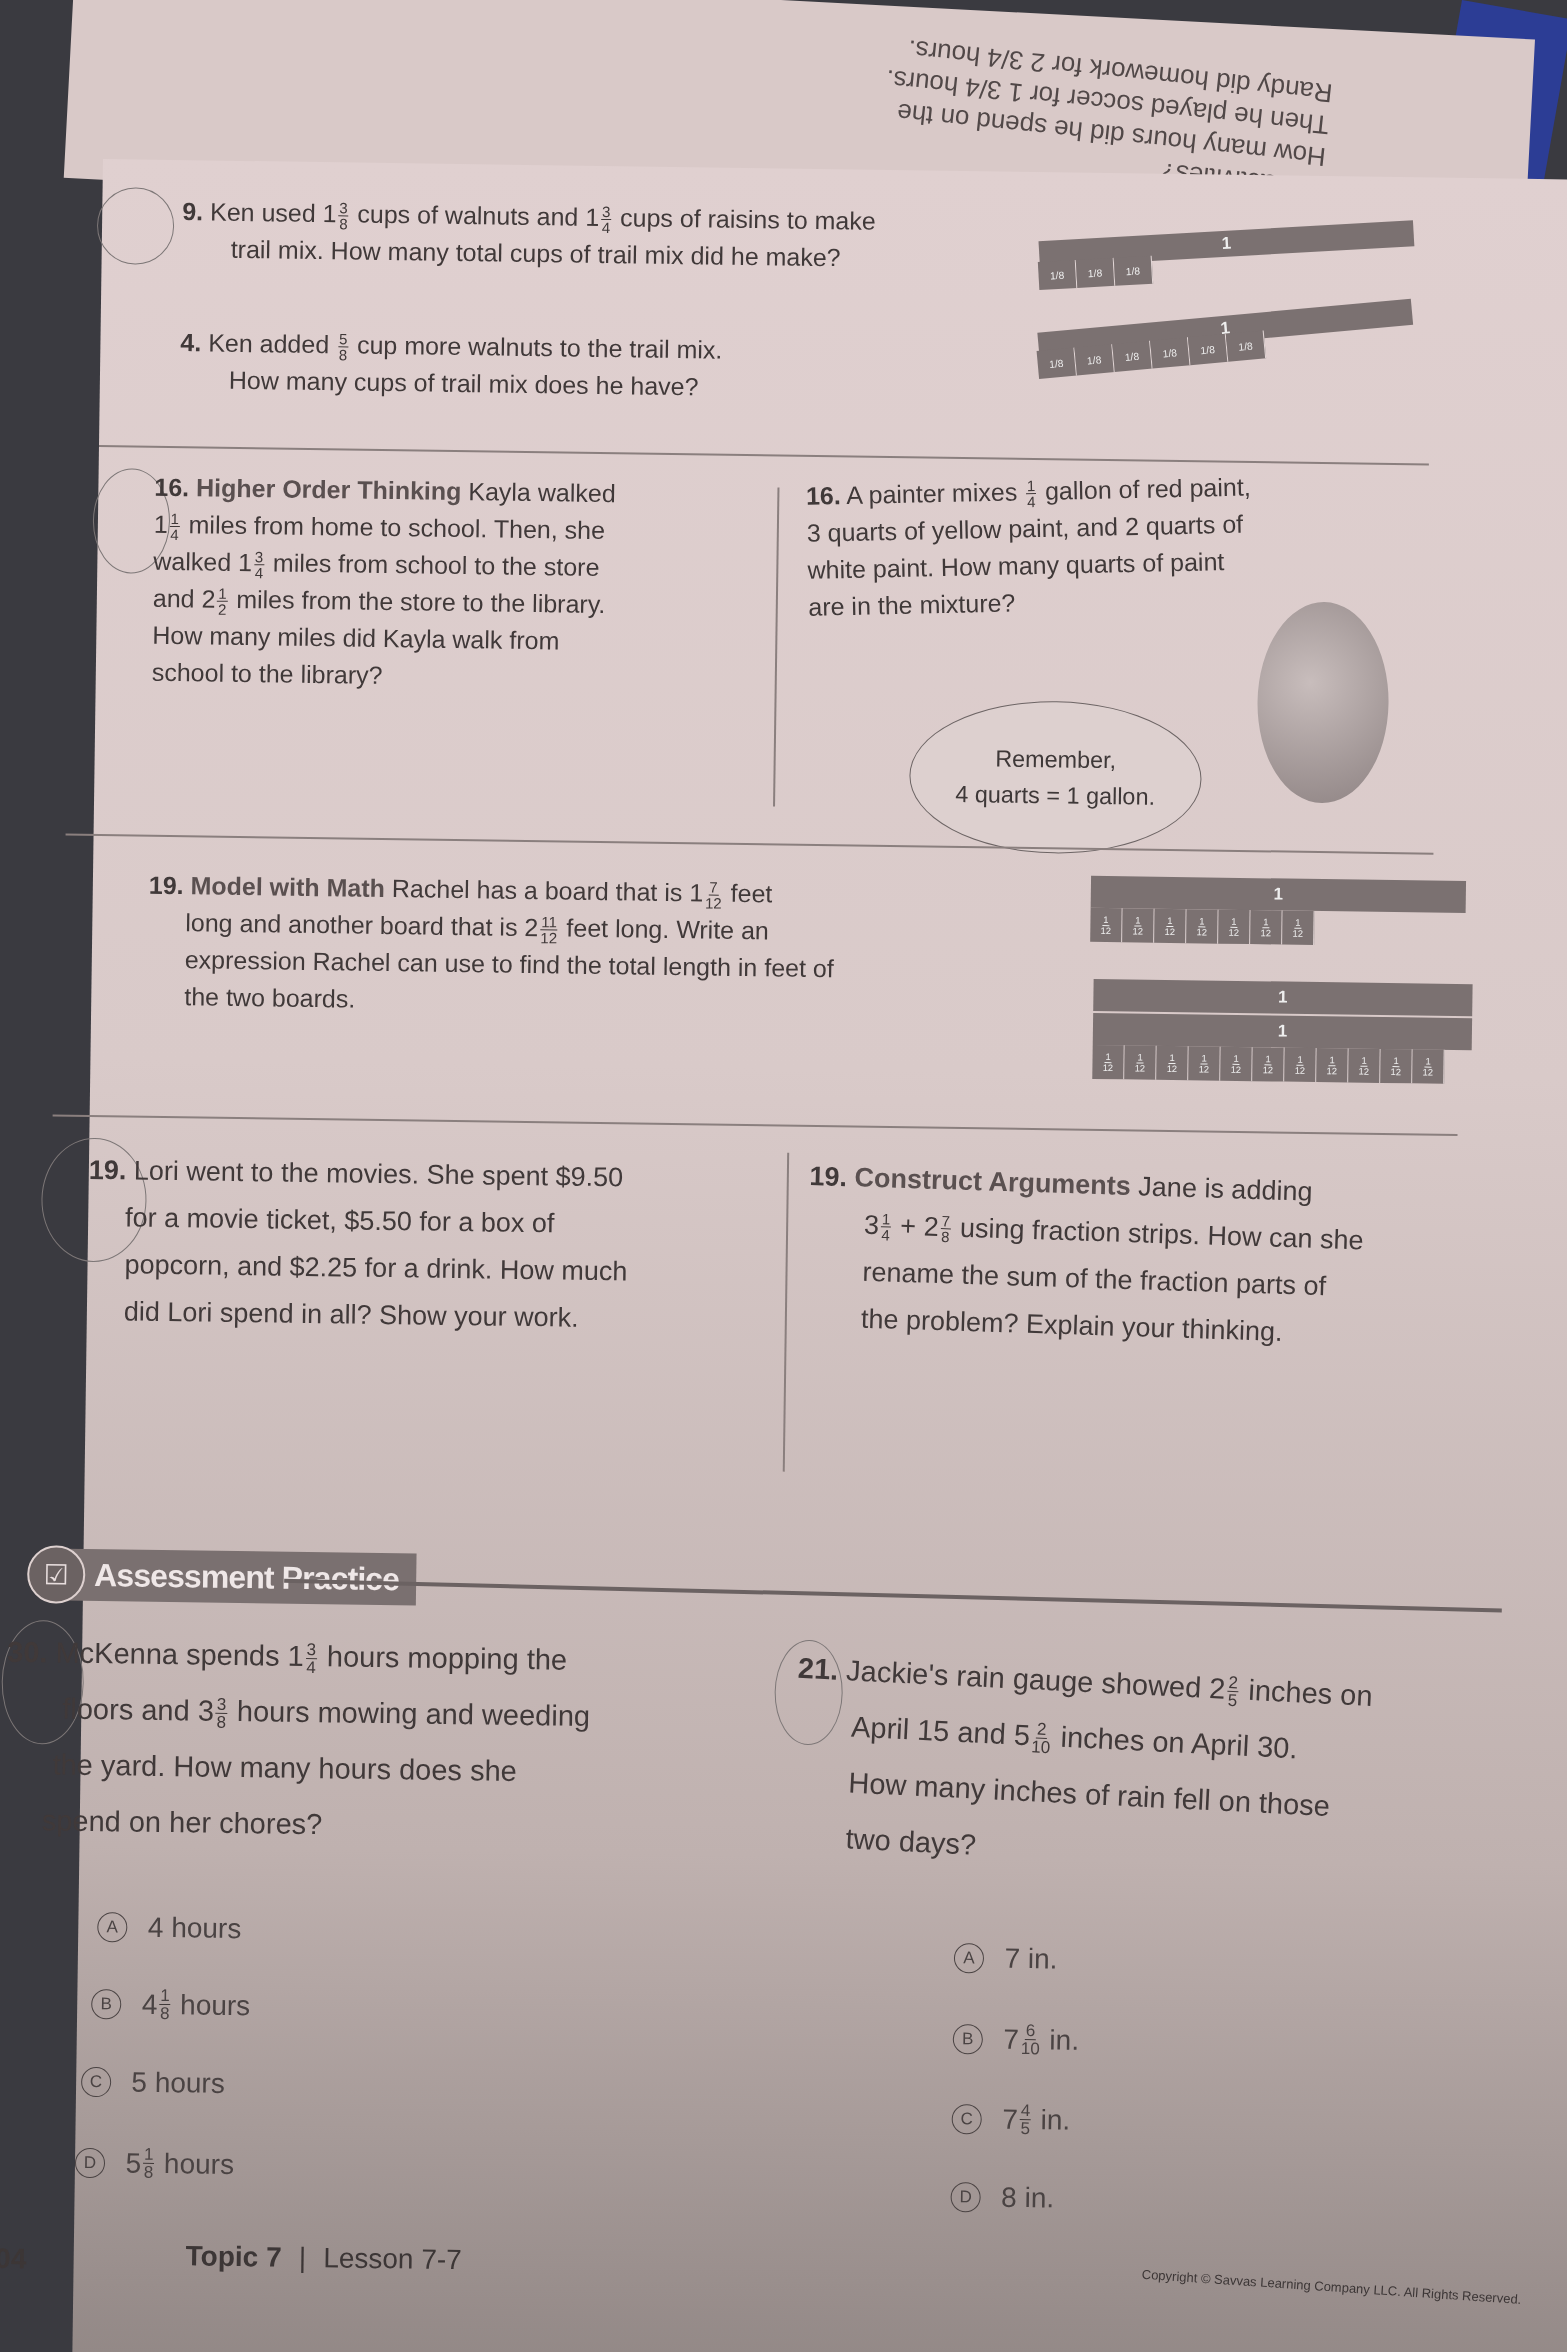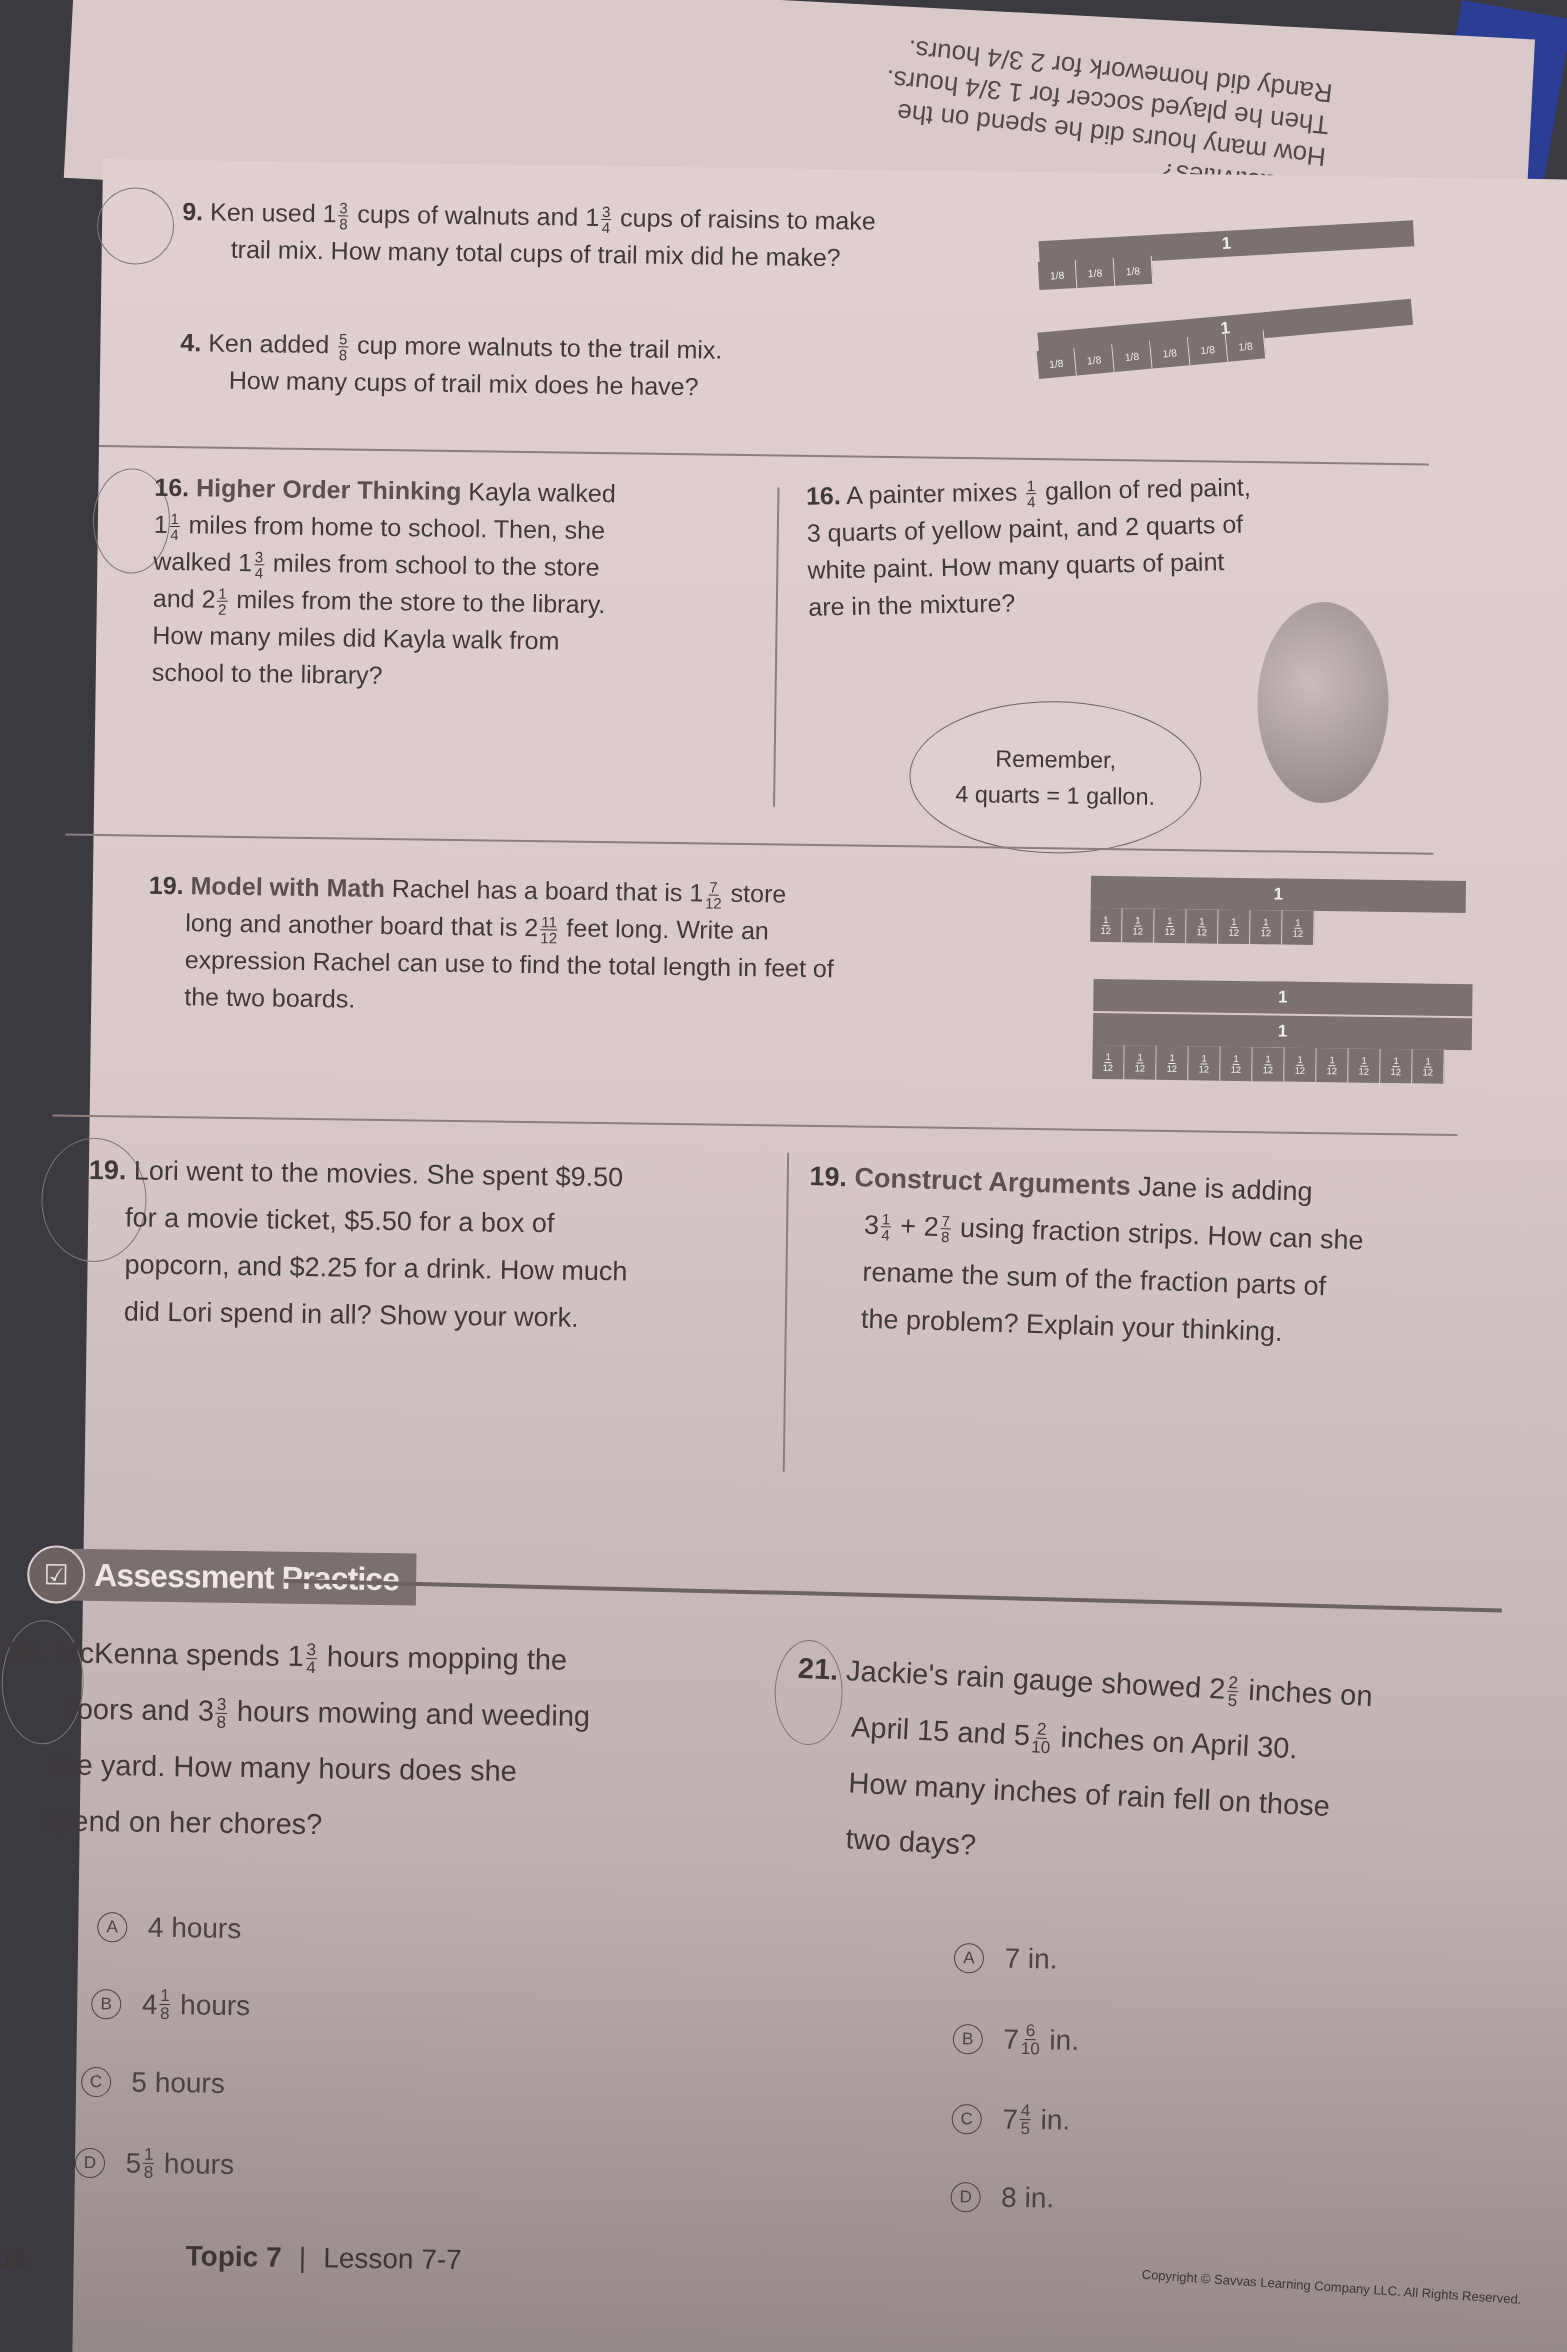--- a/index.html
+++ b/index.html
@@ -201,21 +201,21 @@
   <div class="rule" style="left:-28px;top:675px;width:1368px;"></div>
 
   <div class="abs q" style="left:56px;top:707px;width:899px;">
     <span class="qnum">19.</span>
     <span class="bold-tag">Model with Math</span>
     <span>Rachel has a board that is</span>
     <span>1</span><span class="frac">
         <span class="num">7</span>
         <span>12</span>
       </span>
-    <span>store</span><br>
+    <span>feet</span><br>
     <span style="margin-left:37px">long and another board that is</span>
     <span>2</span><span class="frac">
         <span class="num">11</span>
         <span>12</span>
       </span>
     <span>feet long. Write an</span><br>
     <span style="margin-left:37px">expression Rachel can use to find the total length in feet of</span><br>
     <span style="margin-left:37px">the two boards.</span>
   </div>
 

